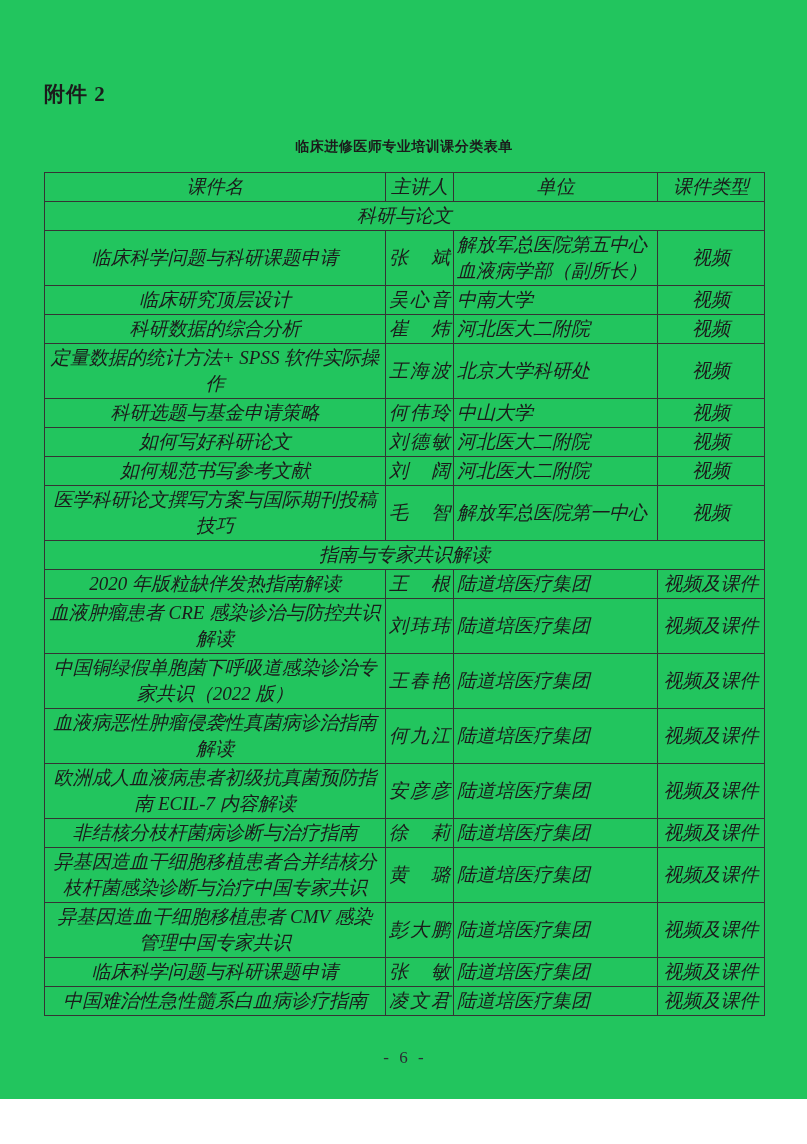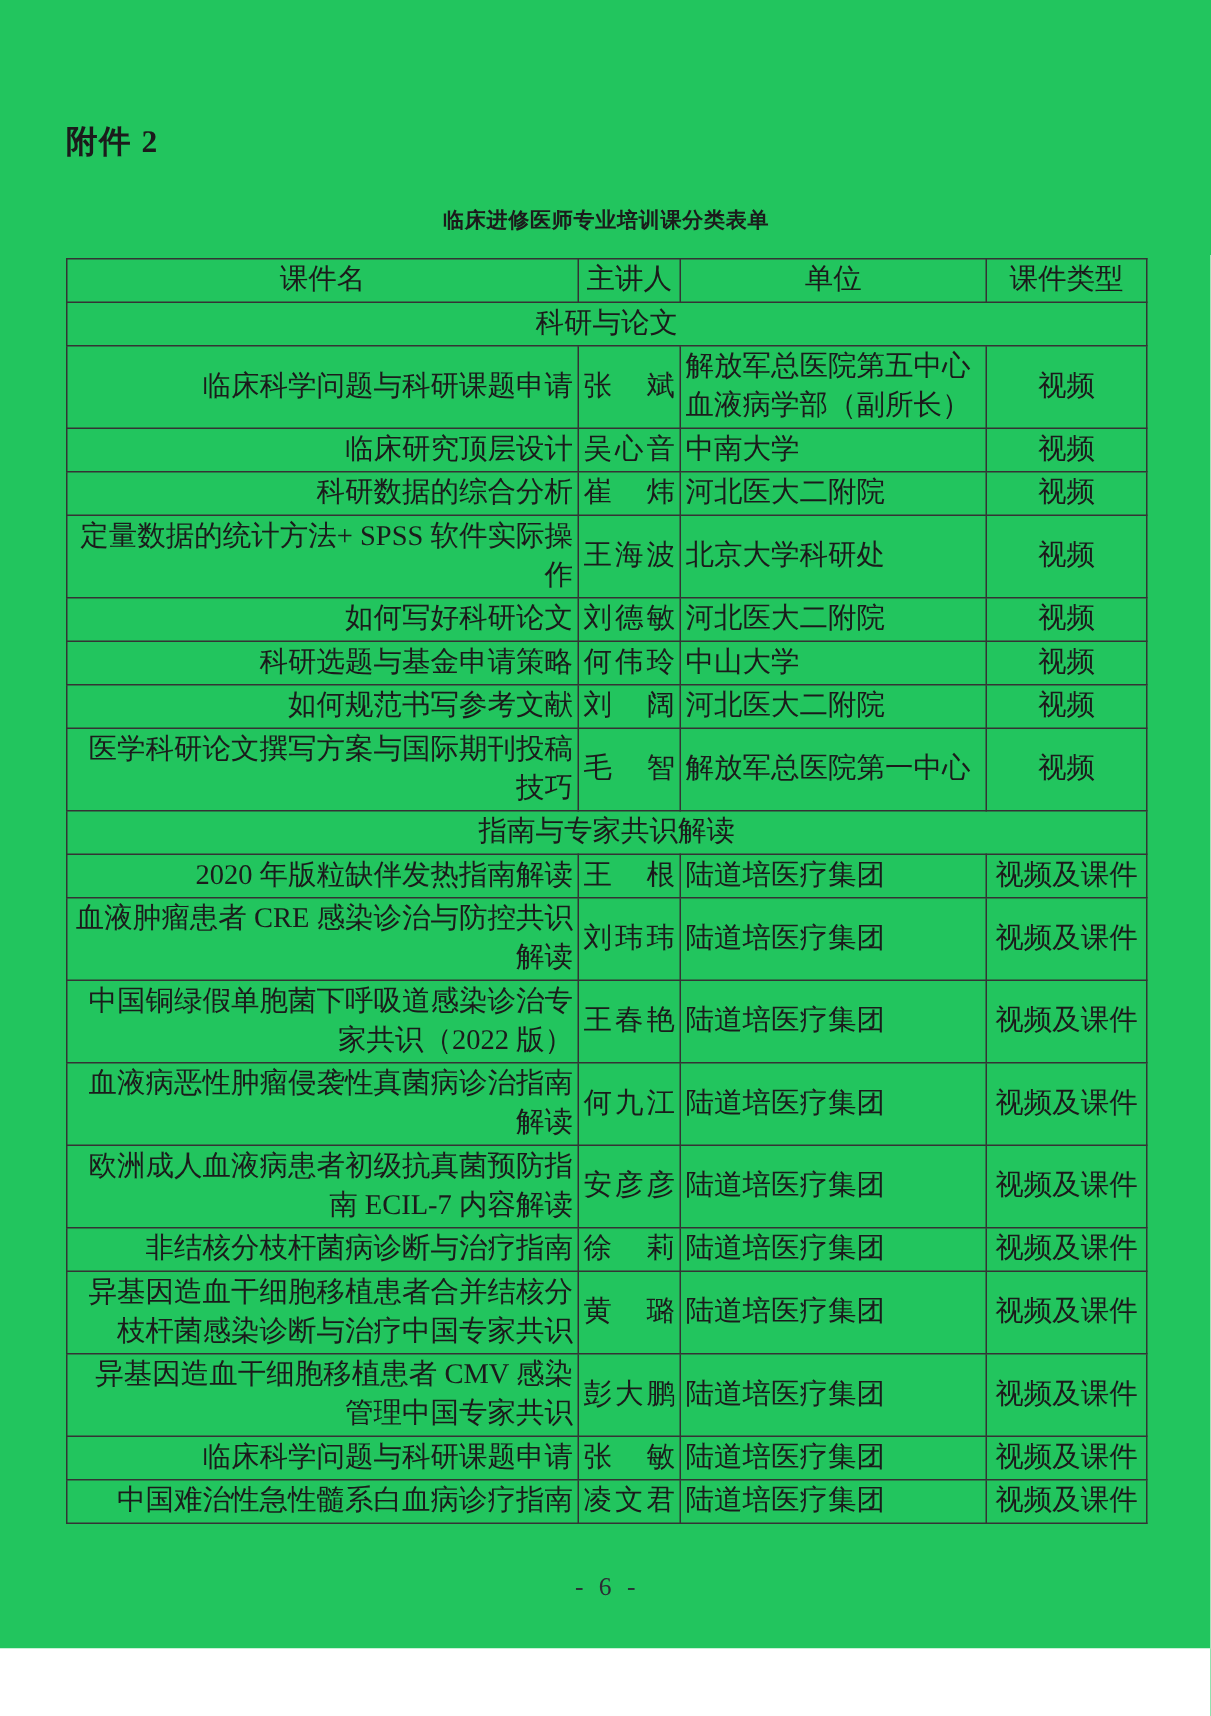--- a/index.html
+++ b/index.html
@@ -35,39 +35,40 @@
     letter-spacing: 0.5px;
   }
   table.course-table {
     position: absolute;
     left: 44px;
     top: 172px;
     width: 720px;
     border-collapse: collapse;
     table-layout: fixed;
     font-size: 19px;
+    font-style: italic;
   }
   .course-table td, .course-table th {
     border: 1px solid #343434;
     padding: 1px 3px;
     line-height: 26px;
     vertical-align: middle;
     font-weight: normal;
     overflow: hidden;
   }
   .course-table th {
     text-align: center;
     height: 26px;
   }
   .section-row td {
     text-align: center;
     height: 26px;
   }
   .cell-title {
-    text-align: right;
+    text-align: center;
     white-space: pre-line;
   }
   .cell-speaker {
     text-align: justify;
     text-align-last: justify;
     -moz-text-align-last: justify;
     padding: 1px 5px;
   }
   .cell-unit {
     text-align: left;
@@ -138,29 +139,29 @@
           <td class="cell-type">视频</td>
         </tr>
         <tr class="data-row">
           <td class="cell-title">定量数据的统计方法+ SPSS 软件实际操
 作</td>
           <td class="cell-speaker">王海波</td>
           <td class="cell-unit">北京大学科研处</td>
           <td class="cell-type">视频</td>
         </tr>
         <tr class="data-row">
+          <td class="cell-title">科研选题与基金申请策略</td>
+          <td class="cell-speaker">何伟玲</td>
+          <td class="cell-unit">中山大学</td>
+          <td class="cell-type">视频</td>
+        </tr>
+        <tr class="data-row">
           <td class="cell-title">如何写好科研论文</td>
           <td class="cell-speaker">刘德敏</td>
           <td class="cell-unit">河北医大二附院</td>
-          <td class="cell-type">视频</td>
-        </tr>
-        <tr class="data-row">
-          <td class="cell-title">科研选题与基金申请策略</td>
-          <td class="cell-speaker">何伟玲</td>
-          <td class="cell-unit">中山大学</td>
           <td class="cell-type">视频</td>
         </tr>
         <tr class="data-row">
           <td class="cell-title">如何规范书写参考文献</td>
           <td class="cell-speaker">刘　阔</td>
           <td class="cell-unit">河北医大二附院</td>
           <td class="cell-type">视频</td>
         </tr>
         <tr class="data-row">
           <td class="cell-title">医学科研论文撰写方案与国际期刊投稿

